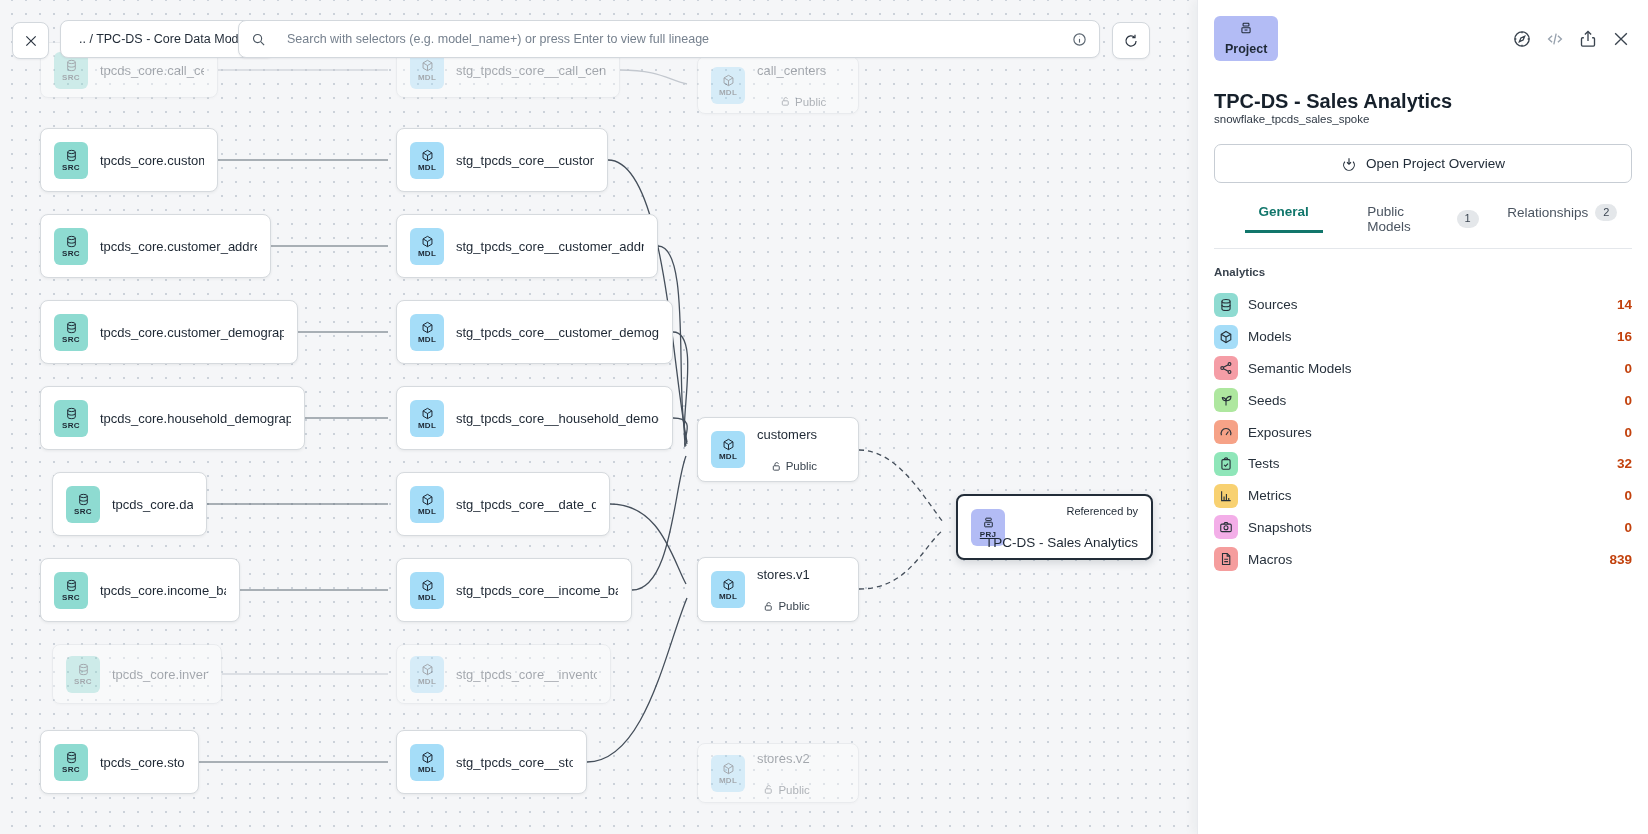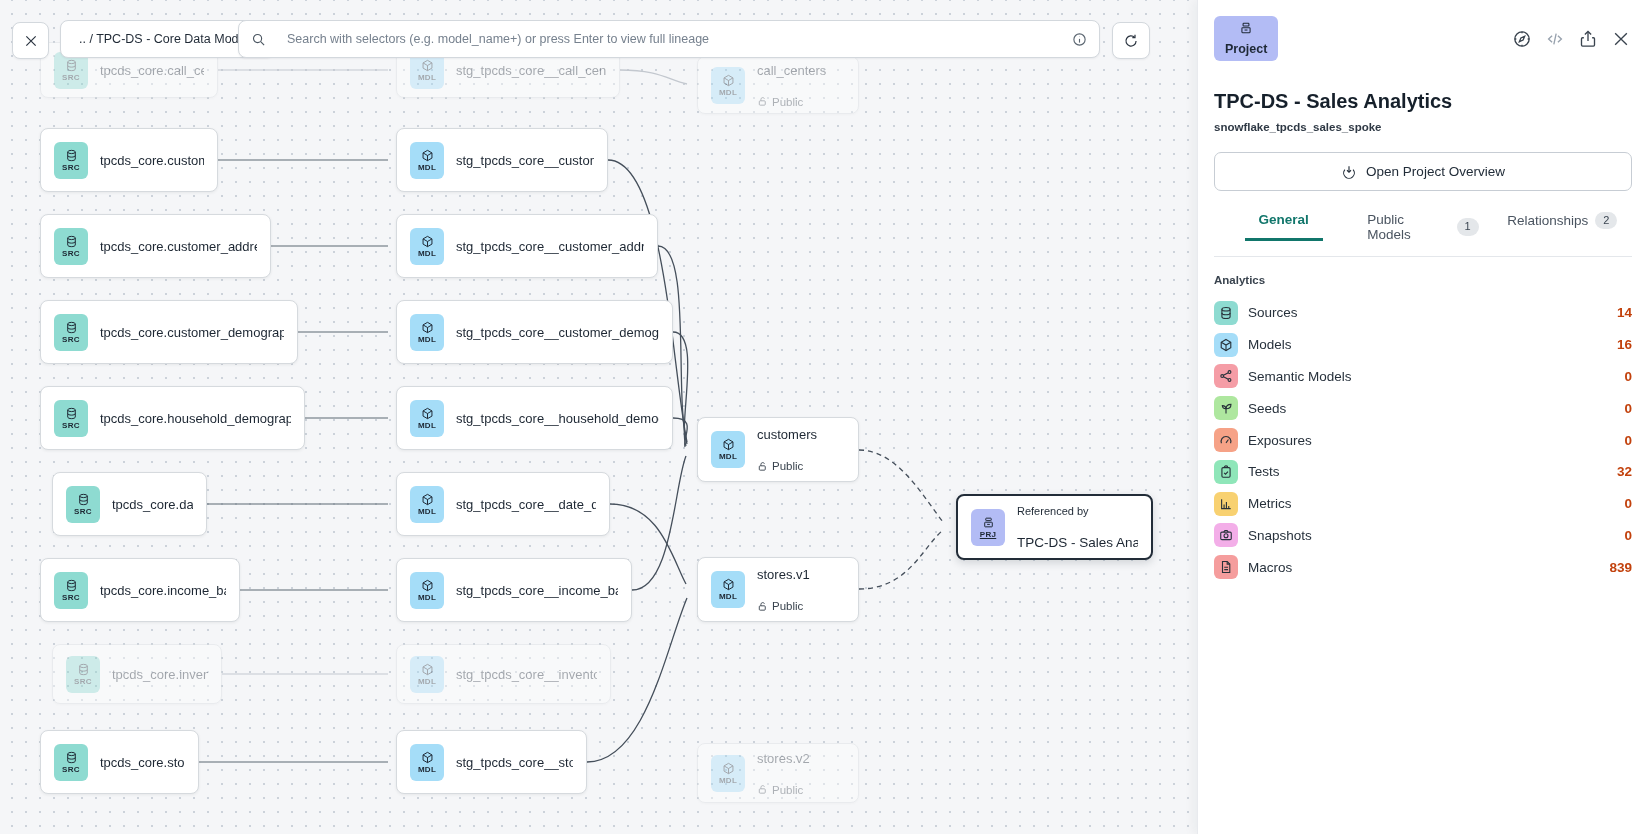--- a/index.html
+++ b/index.html
@@ -24,21 +24,21 @@
   .node { position:absolute; z-index:2; background:#fff; border:1px solid #d6dade;
     border-radius:8px; display:flex; align-items:center; padding:0 13px; gap:12px;
     box-shadow:0 1px 3px rgba(27,37,48,.07); cursor:pointer; }
   .node.faded { opacity:.38; }
   .node.selected { border:2px solid #222c38; box-shadow:0 3px 8px rgba(27,37,48,.16); }
   .nbadge { flex:0 0 auto; width:34px; height:37px; border-radius:6px; display:flex;
     flex-direction:column; align-items:center; justify-content:center; gap:1px; color:#1d2733; }
   .nbadge svg { width:13px; height:13px; }
   .nbadge i { font-style:normal; font-size:8px; font-weight:700; letter-spacing:.3px; }
   .nlabel { font-size:13px; color:#1d2733; white-space:nowrap; overflow:hidden; }
-  .ncol { display:flex; flex-direction:column; gap:18px; min-width:0; }
+  .ncol { display:flex; flex-direction:column; gap:18px; min-width:0;align-items:flex-end; }
   .npublic { display:flex; align-items:center; gap:4px; font-size:11.5px; color:#39434e; }
   .npublic svg { width:11px; height:11px; }
   .nkicker { font-size:11px; color:#1f2935; }
   .nlabel.strong { font-size:13.5px; }
 
   
   .topbar { position:absolute; left:0; top:0; width:1197px; z-index:10; }
   .tb-btn { position:absolute; background:#fff; border:1px solid #d3d8dd; border-radius:8px;
     display:flex; align-items:center; justify-content:center; cursor:pointer;
     box-shadow:0 1px 2px rgba(27,37,48,.06); color:#2b3440; }
@@ -62,21 +62,21 @@
   .p-badge { display:inline-flex; align-items:center; gap:7px; padding:5px 11px; border-radius:6px;
     font-size:12.5px; font-weight:700; color:#1e2836;flex-direction:column; }
   .p-badge svg { width:14px; height:14px; }
   .p-icons { display:flex; align-items:center; gap:11px; }
   .p-icons .ic { width:22px; height:22px; color:#39434e; cursor:pointer; display:flex;
     align-items:center; justify-content:center; }
   .p-icons .ic svg { width:20px; height:20px; }
   .p-icons .ic.dim { color:#97a1ad; }
 
   .p-title { margin-top:29px; font-size:20px; font-weight:700; color:#16202b; }
-  .p-sub { margin-top:8px; font-size:11.5px; color:#2f3945;font-weight:bold; }
+  .p-sub { margin-top:0; font-size:11.5px; color:#2f3945; }
   .p-ovbtn { margin-top:19px; width:100%; height:39px; background:#fff; border:1px solid #c7cdd4;
     border-radius:7px; display:flex; align-items:center; justify-content:center; gap:9px;
     font-size:13.5px; color:#222d39; font-family:"Liberation Sans",sans-serif; cursor:pointer; }
   .p-ovbtn svg { width:16px; height:16px; }
 
   .p-tabs { margin-top:21px; display:flex; border-bottom:1px solid #e4e7eb; }
   .p-tab { flex:1; display:flex; align-items:flex-start; justify-content:center; gap:7px;
     font-size:13.5px; color:#4a5460; cursor:pointer; padding-bottom:0; }
   .p-tab .t-inner { padding:0 14px 11px; border-bottom:3px solid transparent; display:inline-flex;
     align-items:center; gap:7px; }

